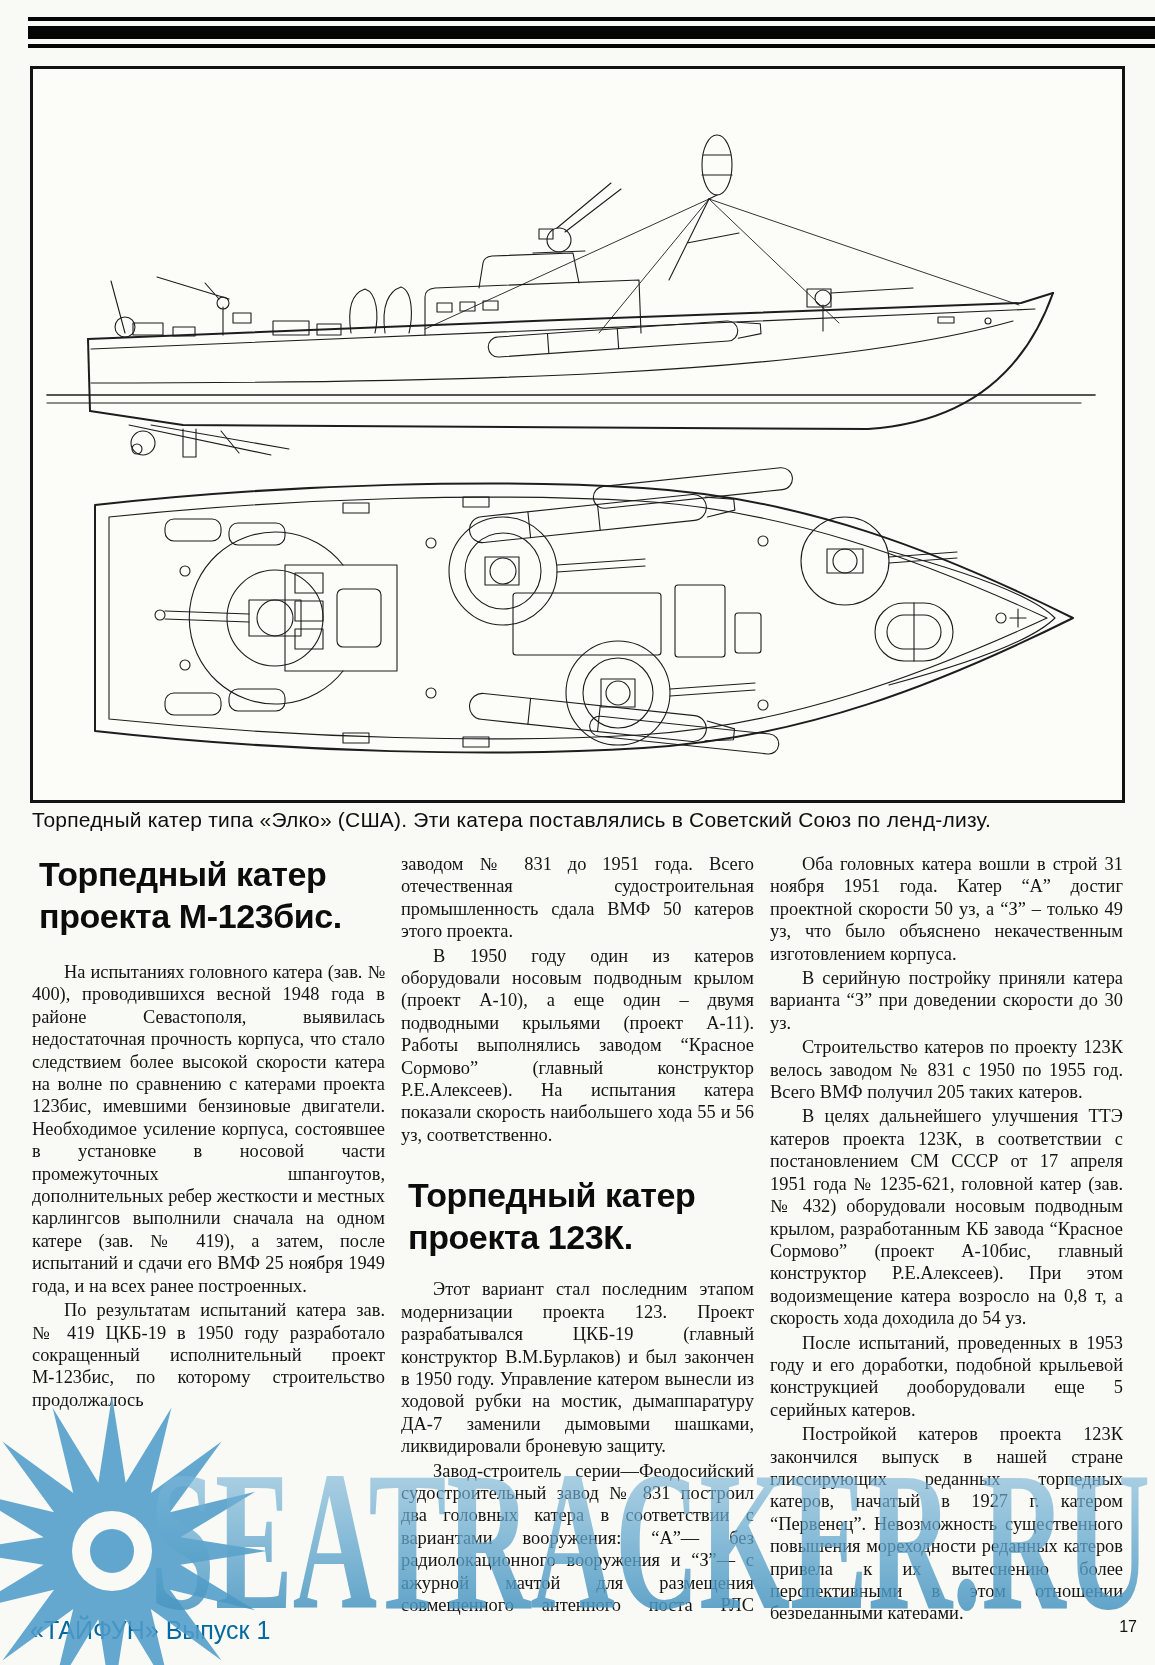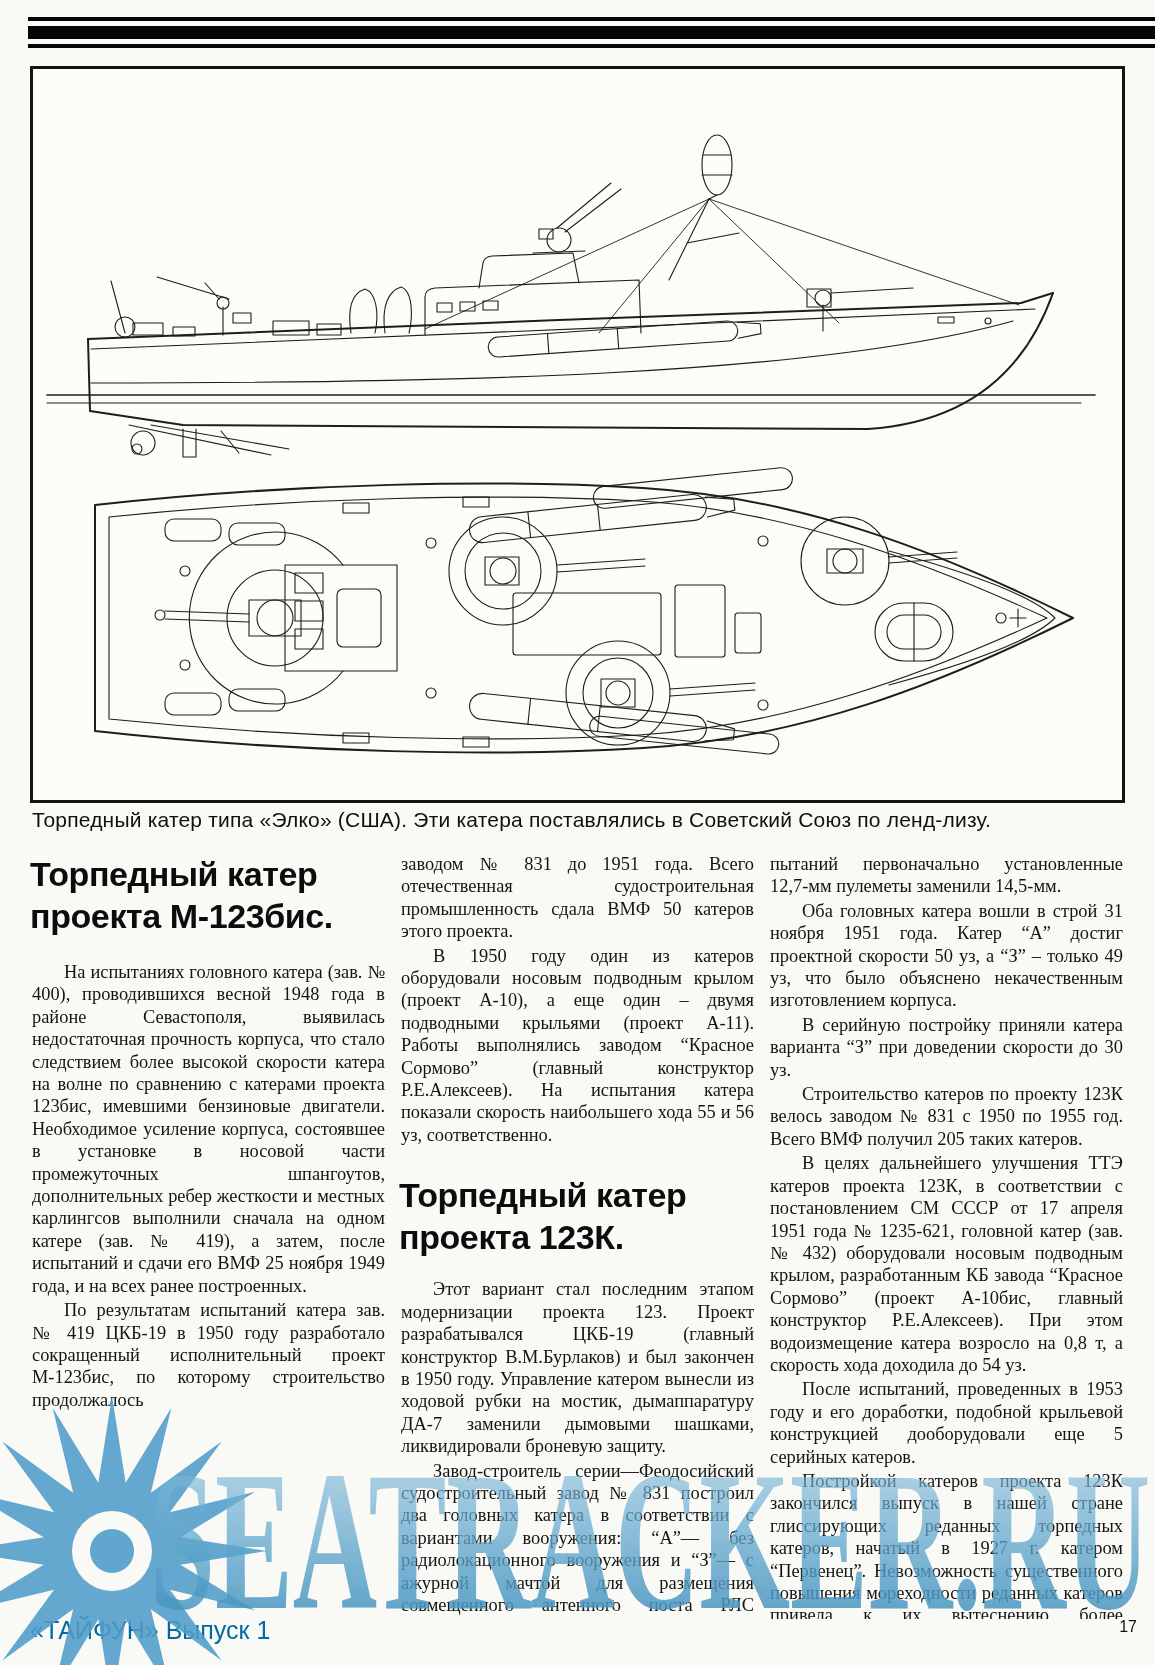--- a/index.html
+++ b/index.html
@@ -17,21 +17,21 @@
                font-family:"Liberation Sans",sans-serif;font-size:21px;
                letter-spacing:.2px;color:#101010;white-space:nowrap;}
   
   .columns{position:absolute;left:30px;top:851px;width:1095px;height:768px;
            display:flex;gap:12px;overflow:hidden;}
   .col{width:357px;text-align:justify;font-size:18.4px;line-height:22.4px;}
   .col p{margin:2px;text-indent:32px;}
   .col p.cont{text-indent:0;}
   .art-title{font-family:"Liberation Sans",sans-serif;font-weight:bold;
              font-size:34px;line-height:42px;letter-spacing:-.4px;color:#0c0c0c;
-             margin:2px 0 24px 0;text-align:left;}
+             margin:2px 0 24px 9px;text-align:left;}
   .art-title.mid{margin-top:28px;margin-bottom:20px;}
   
   .footer-left{position:absolute;left:30px;top:1616px;
                font-family:"Liberation Sans",sans-serif;font-weight:normal;font-size:25px;color:#0369a1;}
   .page-num{position:absolute;right:36px;top:1618px;
             font-family:Liberation Sans, sans-serif;font-size:16px;color:#111;}
   
   .watermark{position:absolute;left:0;top:1396px;width:1155px;height:269px;
              pointer-events:none;overflow:hidden;}
   line,path,rect,circle,ellipse,polyline{vector-effect:non-scaling-stroke;}
@@ -208,21 +208,20 @@
 
     <section class="col">
       <p class="cont">заводом № 831 до 1951 года. Всего отечественная судостроительная промышленность сдала ВМФ 50 катеров этого проекта.</p>
       <p>В 1950 году один из катеров оборудовали носовым подводным крылом (проект А-10), а еще один – двумя подводными крыльями (проект А-11). Работы выполнялись заводом “Красное Сормово” (главный конструктор Р.Е.Алексеев). На испытания катера показали скорость наибольшего хода 55 и 56 уз, соответственно.</p>
       <h2 class="art-title mid">Торпедный катер проекта 123К.</h2>
       <p>Этот вариант стал последним этапом модернизации проекта 123. Проект разрабатывался ЦКБ-19 (главный конструктор В.М.Бурлаков) и был закончен в 1950 году. Управление катером вынесли из ходовой рубки на мостик, дымаппаратуру ДА-7 заменили дымовыми шашками, ликвидировали броневую защиту.</p>
       <p>Завод-строитель серии—Феодосийский судостроительный завод № 831 построил два головных катера в соответствии с вариантами вооружения: “А”— без радиолокационного вооружения и “З”— с ажурной мачтой для размещения совмещенного антенного поста РЛС “Зарница” и станции опознавания “Факел-М”. Во время ис-</p>
     </section>
 
     <section class="col">
-      <p class="cont">пытаний первоначально установленные 12,7-мм пулеметы заменили 14,5-мм.</p>
       <p>Оба головных катера вошли в строй 31 ноября 1951 года. Катер “А” достиг проектной скорости 50 уз, а “З” – только 49 уз, что было объяснено некачественным изготовлением корпуса.</p>
       <p>В серийную постройку приняли катера варианта “З” при доведении скорости до 30 уз.</p>
       <p>Строительство катеров по проекту 123К велось заводом № 831 с 1950 по 1955 год. Всего ВМФ получил 205 таких катеров.</p>
       <p>В целях дальнейшего улучшения ТТЭ катеров проекта 123К, в соответствии с постановлением СМ СССР от 17 апреля 1951 года № 1235-621, головной катер (зав. № 432) оборудовали носовым подводным крылом, разработанным КБ завода “Красное Сормово” (проект А-10бис, главный конструктор Р.Е.Алексеев). При этом водоизмещение катера возросло на 0,8 т, а скорость хода доходила до 54 уз.</p>
       <p>После испытаний, проведенных в 1953 году и его доработки, подобной крыльевой конструкцией дооборудовали еще 5 серийных катеров.</p>
       <p>Постройкой катеров проекта 123К закончился выпуск в нашей стране глиссирующих реданных торпедных катеров, начатый в 1927 г. катером “Первенец”. Невозможность существенного повышения мореходности реданных катеров привела к их вытеснению более перспективными в этом отношении безреданными катерами.</p>
 
     </section>
   </div>
 

